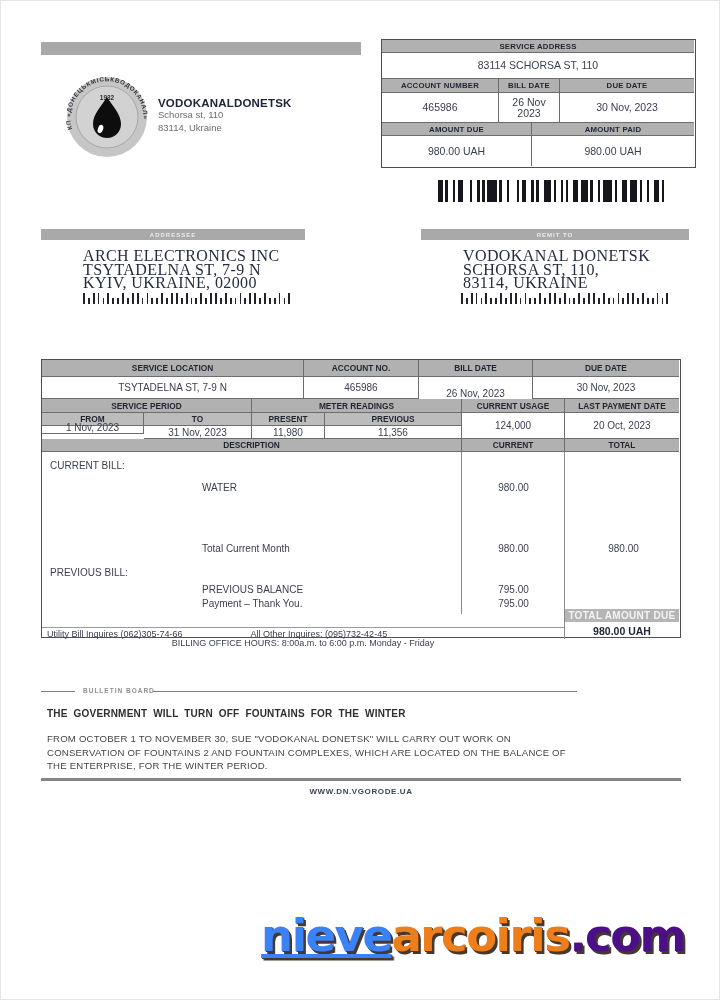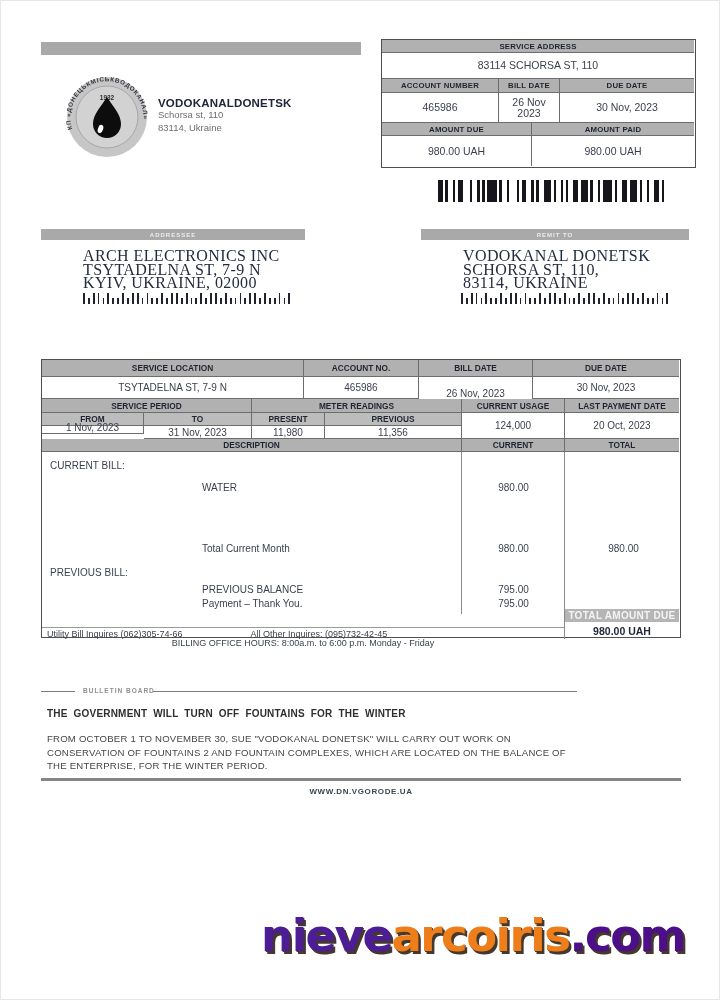--- a/index.html
+++ b/index.html
@@ -345,16 +345,16 @@
     <div class="hline" style="left:0;top:4px;width:34px;background:#7d7d7d;"></div>
     <div class="bullabel abs" style="left:42px;top:0;">BULLETIN BOARD</div>
     <div class="hline" style="left:112px;top:4px;width:424px;background:#7d7d7d;"></div>
   </div>
   <div class="abs bulhead" style="left:46px;top:707px;width:600px;">THE GOVERNMENT WILL TURN OFF FOUNTAINS FOR THE WINTER</div>
   <div class="abs bulbody" style="left:46px;top:731px;width:536px;">FROM OCTOBER 1 TO NOVEMBER 30, SUE "VODOKANAL DONETSK" WILL CARRY OUT WORK ON CONSERVATION OF FOUNTAINS 2 AND FOUNTAIN COMPLEXES, WHICH ARE LOCATED ON THE BALANCE OF THE ENTERPRISE, FOR THE WINTER PERIOD.</div>
   <div class="abs" style="left:40px;top:777px;width:640px;height:2.5px;background:#858585;"></div>
   <div class="abs website" style="left:40px;top:786px;width:640px;">WWW.DN.VGORODE.UA</div>
 
   <div class="abs wm" style="right:34px;top:908px;">
-    <span id="wm1" style="color: #4c1d95;">nieve</span><span id="wm2" style="color: rgb(238, 126, 26);">arcoiris</span><span id="wm3" style="color: rgb(76, 15, 135);">.com</span>
+    <span id="wm1" style="color: #3b82f6; text-decoration: underline;">nieve</span><span id="wm2" style="color: rgb(238, 126, 26);">arcoiris</span><span id="wm3" style="color: rgb(76, 15, 135);">.com</span>
   </div>
 
 </div>
 
 </body></html>

